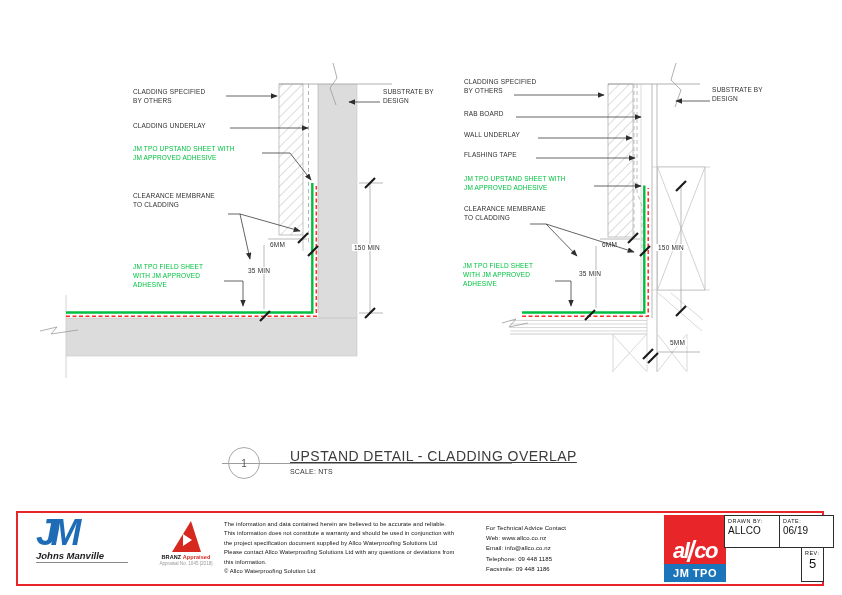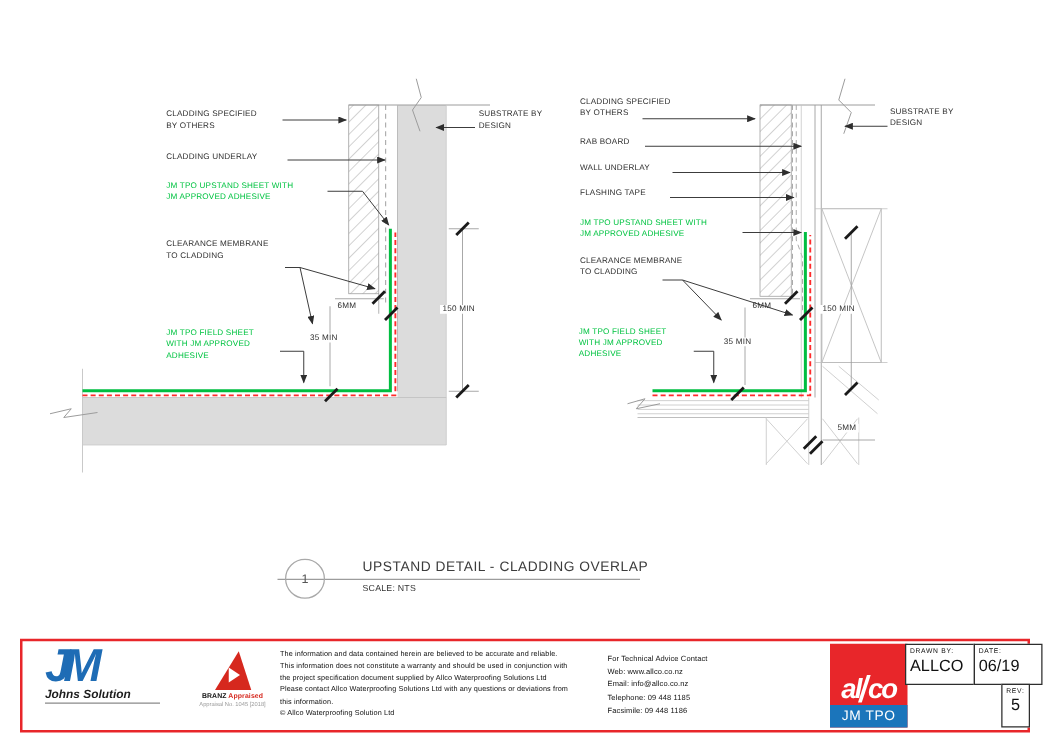--- a/index.html
+++ b/index.html
@@ -11,21 +11,21 @@
          color:#2f2f2f; white-space:pre-line; z-index:3; }
   .lbl.green { color:#00C341; }
   .dim { position:absolute; font-size:6.5px; color:#2f2f2f; letter-spacing:.2px; z-index:3; }
   .dim.bg { background:#fff; padding:0 2px; }
 
   
   .dt-circle { position:absolute; left:228px; top:447px; width:30px; height:30px;
                border:1px solid #a9a9a9; border-radius:50%; display:flex; align-items:center;
                justify-content:center; font-size:10px; color:#555; z-index:2; background:transparent; }
   .dt-line { position:absolute; left:222px; top:463px; width:290px; height:1px; background:#9c9c9c; z-index:1; }
-  .dt-title { position:absolute; left:290px; top:448px; font-size:11px; color:#3c3c3c; letter-spacing:.45px; }
+  .dt-title { position:absolute; left:290px; top:448px; font-size:14px; color:#3c3c3c; letter-spacing:.45px;text-decoration:underline; }
   .dt-scale { position:absolute; left:290px; top:468px; font-size:7px; color:#333; letter-spacing:.2px; }
 
   
   #band { position:absolute; left:16px; top:511px; width:808px; height:75px;
           border:2px solid #E8262A; box-sizing:border-box; background:#fff; }
   #band .abs { position:absolute; }
 
   .jm-mark { font-size:37px; font-weight:bold; font-style:italic; color:#1E6CB5;
              letter-spacing:-6px; line-height:.95; }
   .jm-name { font-size:9.5px; font-weight:bold; font-style:italic; color:#1d1d1d; margin-top:0; }
@@ -45,26 +45,26 @@
   .disc { font-size:5.8px; line-height:1.62; color:#101010; white-space:pre-line; letter-spacing:.1px;}
   .contact { font-size:6px; line-height:1.7; color:#101010; white-space:pre-line; letter-spacing:.1px;}
 
   .allco { width:62px; height:67px; background:#E8262A; display:flex; flex-direction:column; }
   .allco-top { flex:1; display:flex; align-items:center; justify-content:center; }
   .allco-word { color:#fff; font-weight:bold; font-style:italic; font-size:22px;
                 letter-spacing:-1.5px; display:flex; align-items:center;margin-top:23px; }
   .allco-slash { display:inline-block; width:3px; height:22px; background:#fff;
                  transform:skewX(-18deg); margin:0 1px 0 2px; }
   .allco-bottom { height:20px; background:#1B75BB; display:flex; align-items:center; justify-content:center;
-                  color:#fff; font-weight:normal; font-size:11px; letter-spacing:.5px; }
+                  color:#fff; font-weight:bold; font-size:11px; letter-spacing:.5px; }
 
   .cells { left:706px; top:2px; width:100px; height:67px; }
   .cell { position:absolute; border:1px solid #2d2d2d; box-sizing:border-box; background:#fff; padding:2px 3px; }
   .cell-label { font-size:5.4px; letter-spacing:.55px; color:#111; }
-  .cell-value { font-size:13px; color:#111; margin-top:1px; }
+  .cell-value { font-size:10px; color:#111; margin-top:1px; }
   .cell-value.big { font-size:14px; letter-spacing:.3px; margin-top:1px; }
   .cell-value.rev { font-size:13px; text-align:center; margin-top:0; }
 </style>
 </head>
 <body>
 
 <div id="sheet">
 
   <svg width="842" height="440" viewBox="0 0 842 440" style="position:absolute;left:0;top:0;z-index:1;">
     <defs>
@@ -234,21 +234,21 @@
   <div class="dt-circle">
     <span>1</span>
   </div>
   <div class="dt-title">UPSTAND DETAIL - CLADDING OVERLAP</div>
   <div class="dt-scale">SCALE: NTS</div>
 
   <div id="band">
 
     <div class="abs" style="left:18px; top:2px;">
       <div class="jm-mark">JM</div>
-      <div class="jm-name">Johns Solution</div>
+      <div class="jm-name">Johns Manville</div>
       <div class="jm-rule"></div>
     </div>
 
     <div class="abs branz" style="left:126px; top:8px;">
       <div class="branz-tri">
         <div class="branz-tri-inner"></div>
       </div>
       <div class="branz-line1">
         <span>BRANZ</span>
         <span class="red">Appraised</span>

